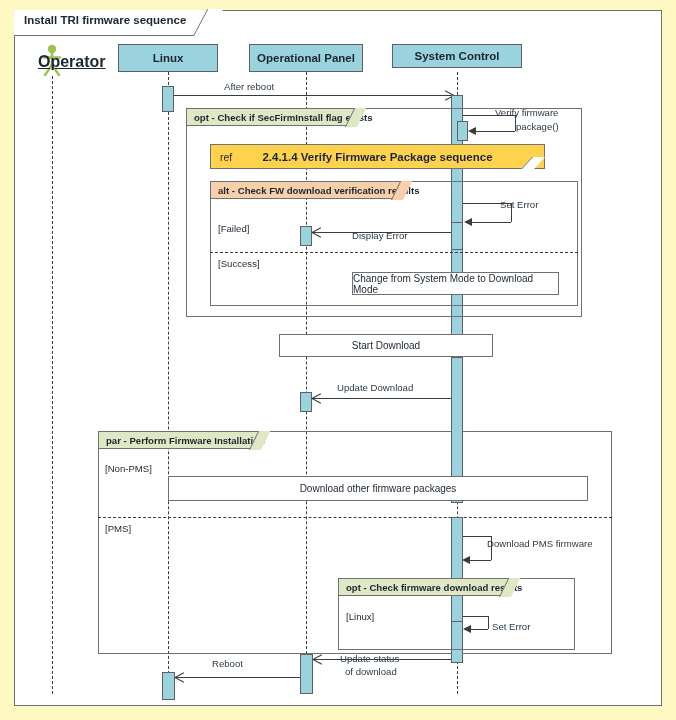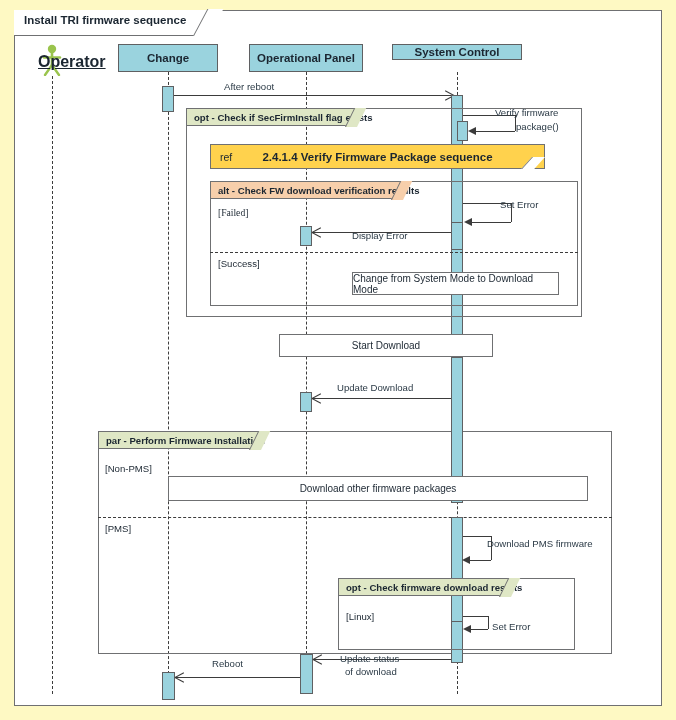--- a/index.html
+++ b/index.html
@@ -92,26 +92,26 @@
       <circle cx="14" cy="5" r="4.2" fill="#9ac44d"></circle>
       <line x1="14" y1="9.5" x2="14" y2="21" stroke="#9ac44d" stroke-width="2.6" stroke-linecap="round"></line>
       <line x1="6" y1="13.5" x2="22" y2="13.5" stroke="#9ac44d" stroke-width="2.4" stroke-linecap="round"></line>
       <line x1="14" y1="21" x2="7" y2="31" stroke="#9ac44d" stroke-width="2.4" stroke-linecap="round"></line>
       <line x1="14" y1="21" x2="21" y2="31" stroke="#9ac44d" stroke-width="2.4" stroke-linecap="round"></line>
     </svg>
   </div>
   <div class="actor-label" style="left:38px;top:53px;">Operator</div>
 
   <div class="head" style="left:118px;top:44px;width:100px;height:28px;">
-    <span>Change</span>
+    <span>Linux</span>
   </div>
   <div class="head" style="left:249px;top:44px;width:114px;height:28px;">
     <span>Operational Panel</span>
   </div>
-  <div class="head" style="left:392px;top:44px;width:130px;height:16px;text-align:right;">
+  <div class="head" style="left:392px;top:44px;width:130px;height:24px;text-align:right;">
     <span>System Control</span>
   </div>
 
   <div class="act" style="left:162px;top:86px;width:12px;height:26px;"></div>
   <div class="msg-line" style="left:174px;top:95px;width:278px;"></div>
   <div class="arrow-open-r" style="left:445px;top:90.5px;"></div>
   <div class="msg-label" style="left:224px;top:81px;">After reboot</div>
 
   <div class="act" style="left:451px;top:95px;width:12px;height:284px;"></div>
   <div class="act" style="left:457px;top:121px;width:11px;height:20px;"></div>
@@ -131,21 +131,21 @@
 
   <div class="refbox" style="left:210px;top:144px;width:335px;height:25px;">
     <span class="ref-kw">ref</span>
     <span class="ref-txt">2.4.1.4 Verify Firmware Package sequence</span>
   </div>
 
   <div class="frag" style="left:210px;top:181px;width:368px;height:125px;"></div>
   <div class="frag-tab tab-peach" style="left:210px;top:181px;width:193px;">
     <span>alt - Check FW download verification results</span>
   </div>
-  <div class="guard" style="left:218px;top:207px;font-family:Liberation Serif, serif;">[Failed]</div>
+  <div class="guard" style="left:218px;top:223px;">[Failed]</div>
   <div class="divider" style="left:210px;top:252px;width:368px;"></div>
   <div class="guard" style="left:218px;top:258px;">[Success]</div>
 
   <div class="msg-line" style="left:463px;top:203px;width:48px;"></div>
   <div class="msg-v" style="left:511px;top:203px;height:19px;"></div>
   <div class="msg-line" style="left:472px;top:222px;width:39px;"></div>
   <div class="arrow-l" style="left:464px;top:218px;"></div>
   <div class="msg-label" style="left:500px;top:199px;">Set Error</div>
 
   <div class="act" style="left:300px;top:226px;width:12px;height:20px;"></div>

